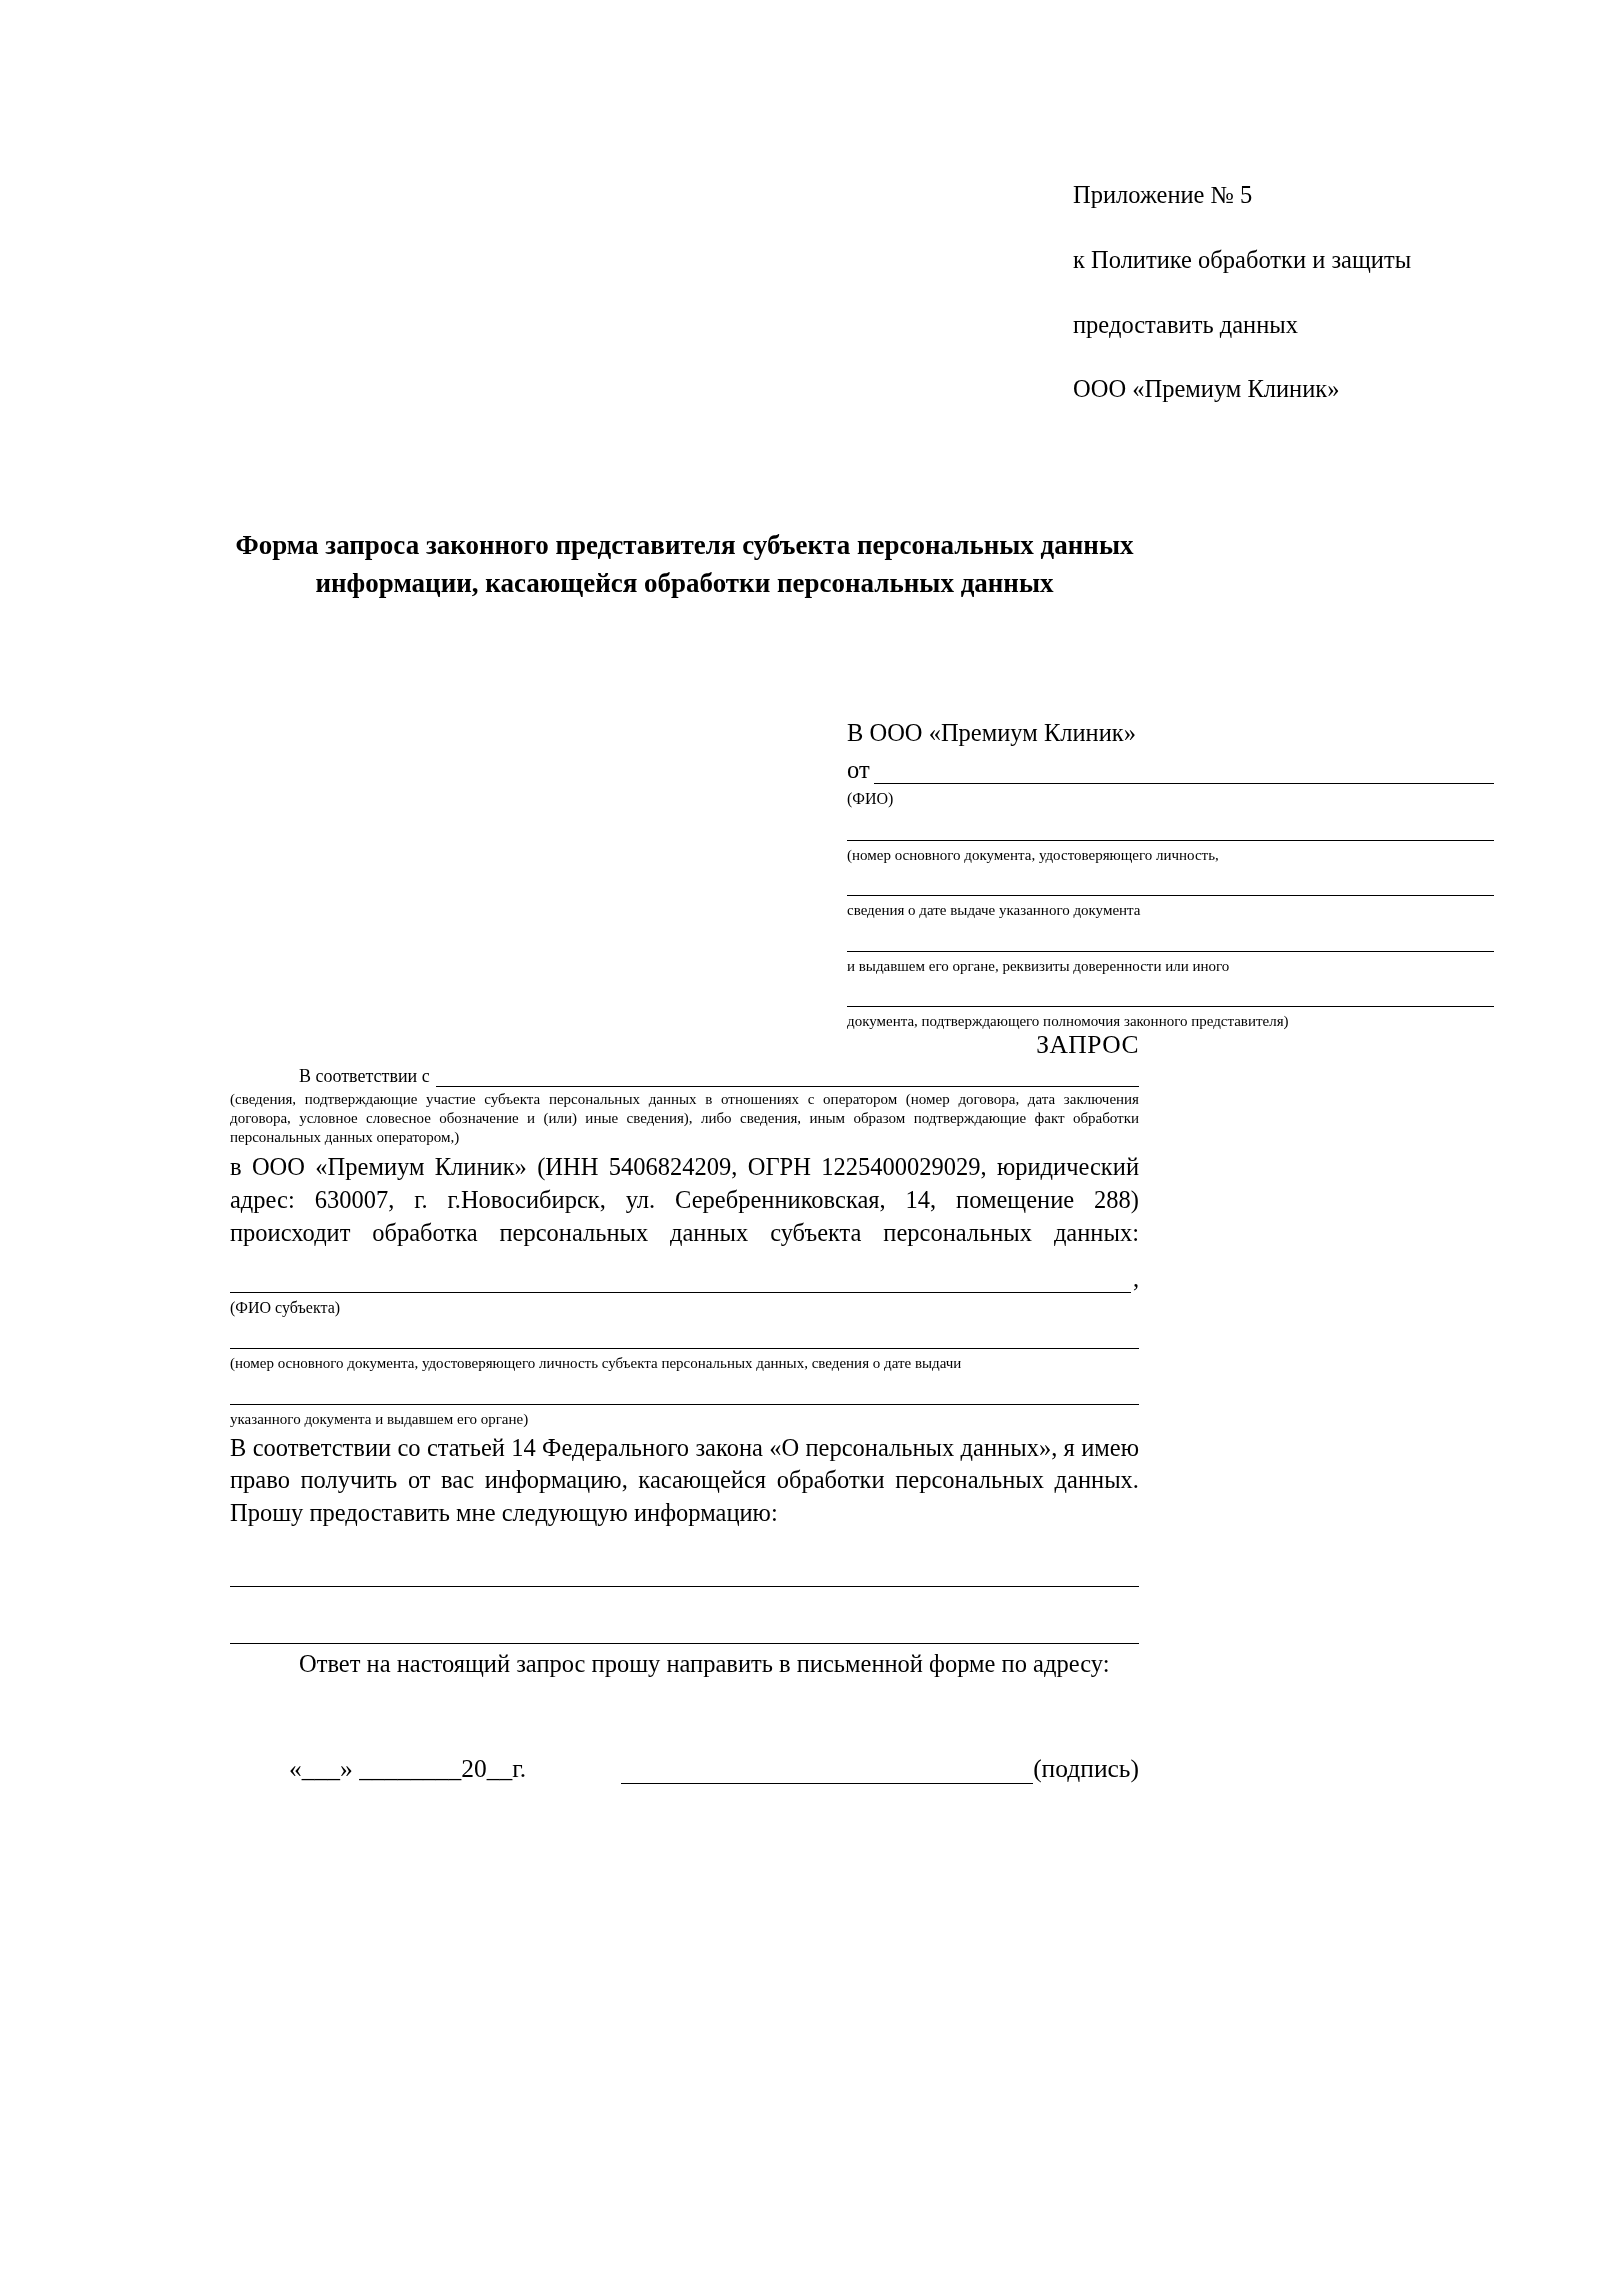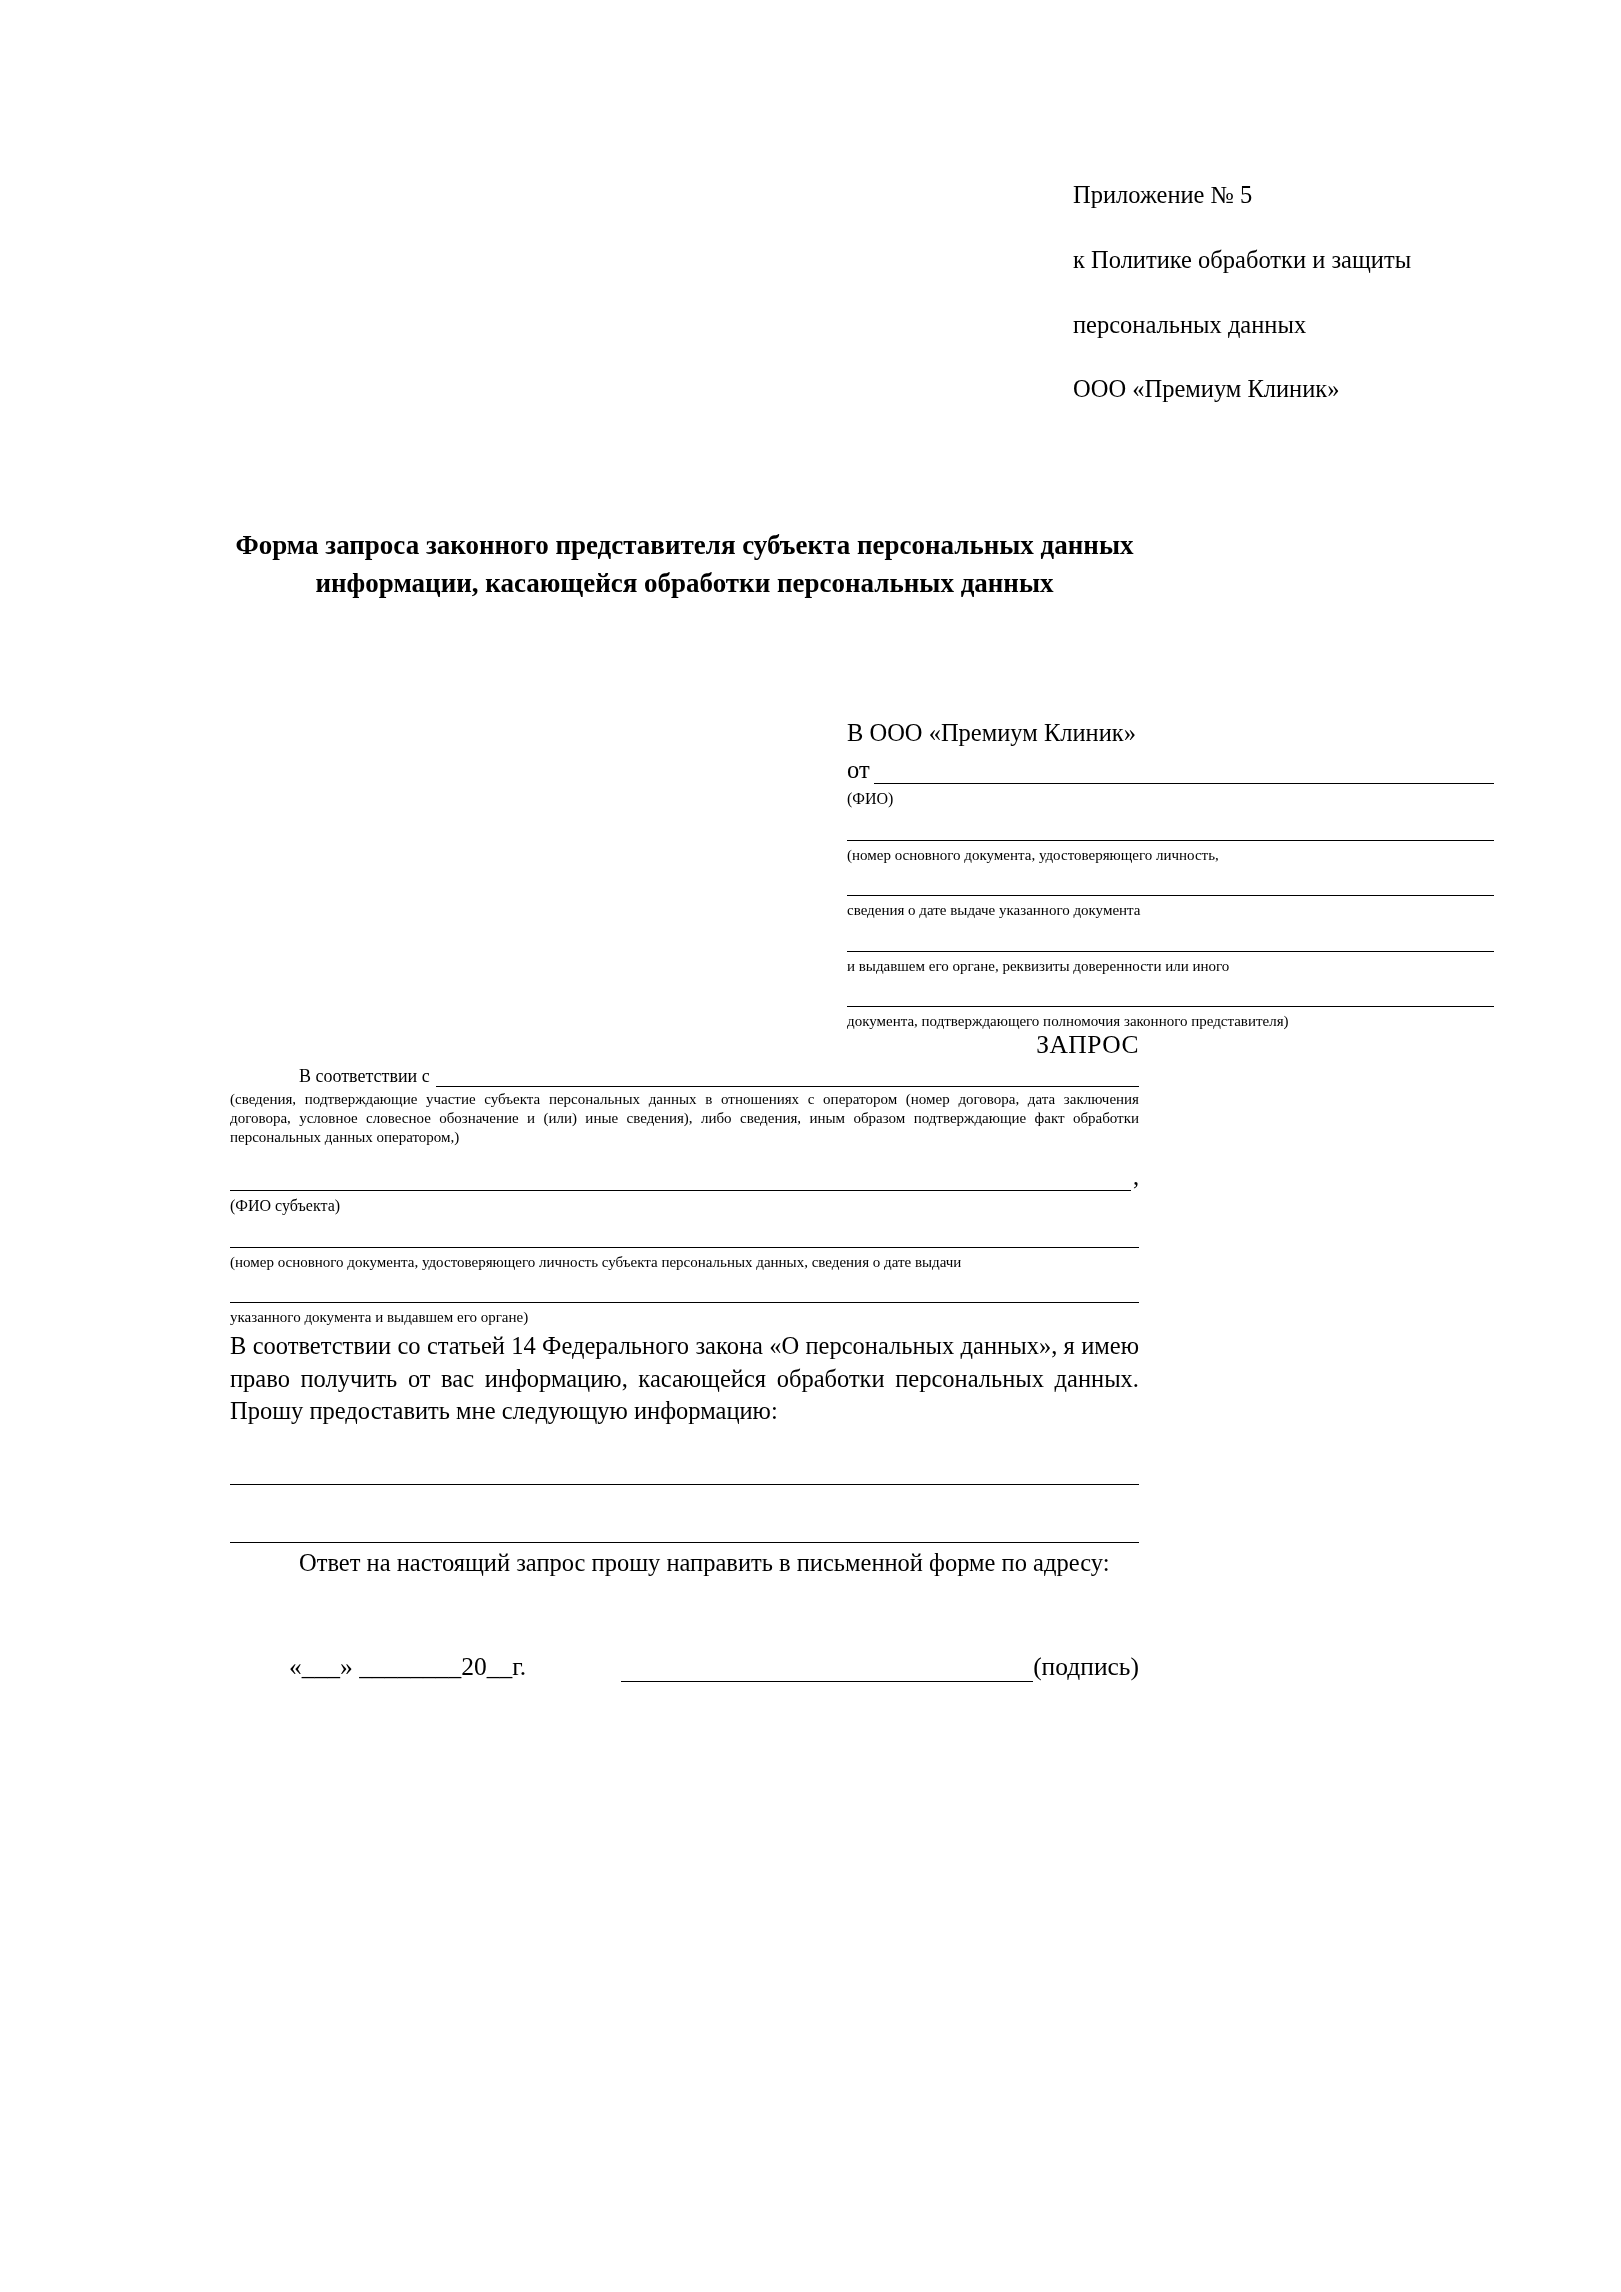--- a/index.html
+++ b/index.html
@@ -171,21 +171,21 @@
   .sig-right .sigcap { white-space: nowrap; }
 </style>
 </head>
 <body>
 
 <div class="page">
 
   <div class="header-block">
     <div>Приложение № 5</div>
     <div>к Политике обработки и защиты</div>
-    <div>персональных данных</div>
+    <div>предоставить данных</div>
     <div>ООО «Премиум Клиник»</div>
   </div>
 
   <div class="doc-title">
     <span class="l1">Форма запроса законного представителя субъекта персональных данных</span>
     <span class="l2">информации, касающейся обработки персональных данных</span>
   </div>
 
   <div class="addressee">
     <div class="to-line">В ООО «Премиум Клиник»</div>
@@ -210,20 +210,21 @@
   </div>
 
   <div class="zapros">ЗАПРОС</div>
 
   <div class="body-row">
     <span class="lbl">В соответствии с</span>
     <span class="rule"></span>
   </div>
   <div class="tiny">(сведения, подтверждающие участие субъекта персональных данных в отношениях с оператором (номер договора, дата заключения договора, условное словесное обозначение и (или) иные сведения), либо сведения, иным образом подтверждающие факт обработки персональных данных оператором,)</div>
 
+  <div class="para">в ООО «Премиум Клиник» (ИНН 5406824209, ОГРН 1225400029029, юридический адрес: 630007, г. г.Новосибирск, ул. Серебренниковская, 14, помещение 288) происходит обработка персональных данных субъекта персональных данных:</div>
 
   <div class="line-with-comma">
     <span class="rule"></span>
     <span class="comma">,</span>
   </div>
   <div class="cap">(ФИО субъекта)</div>
 
   <div class="full-rule"></div>
   <div class="cap small">(номер основного документа, удостоверяющего личность субъекта персональных данных, сведения о дате выдачи</div>
 

